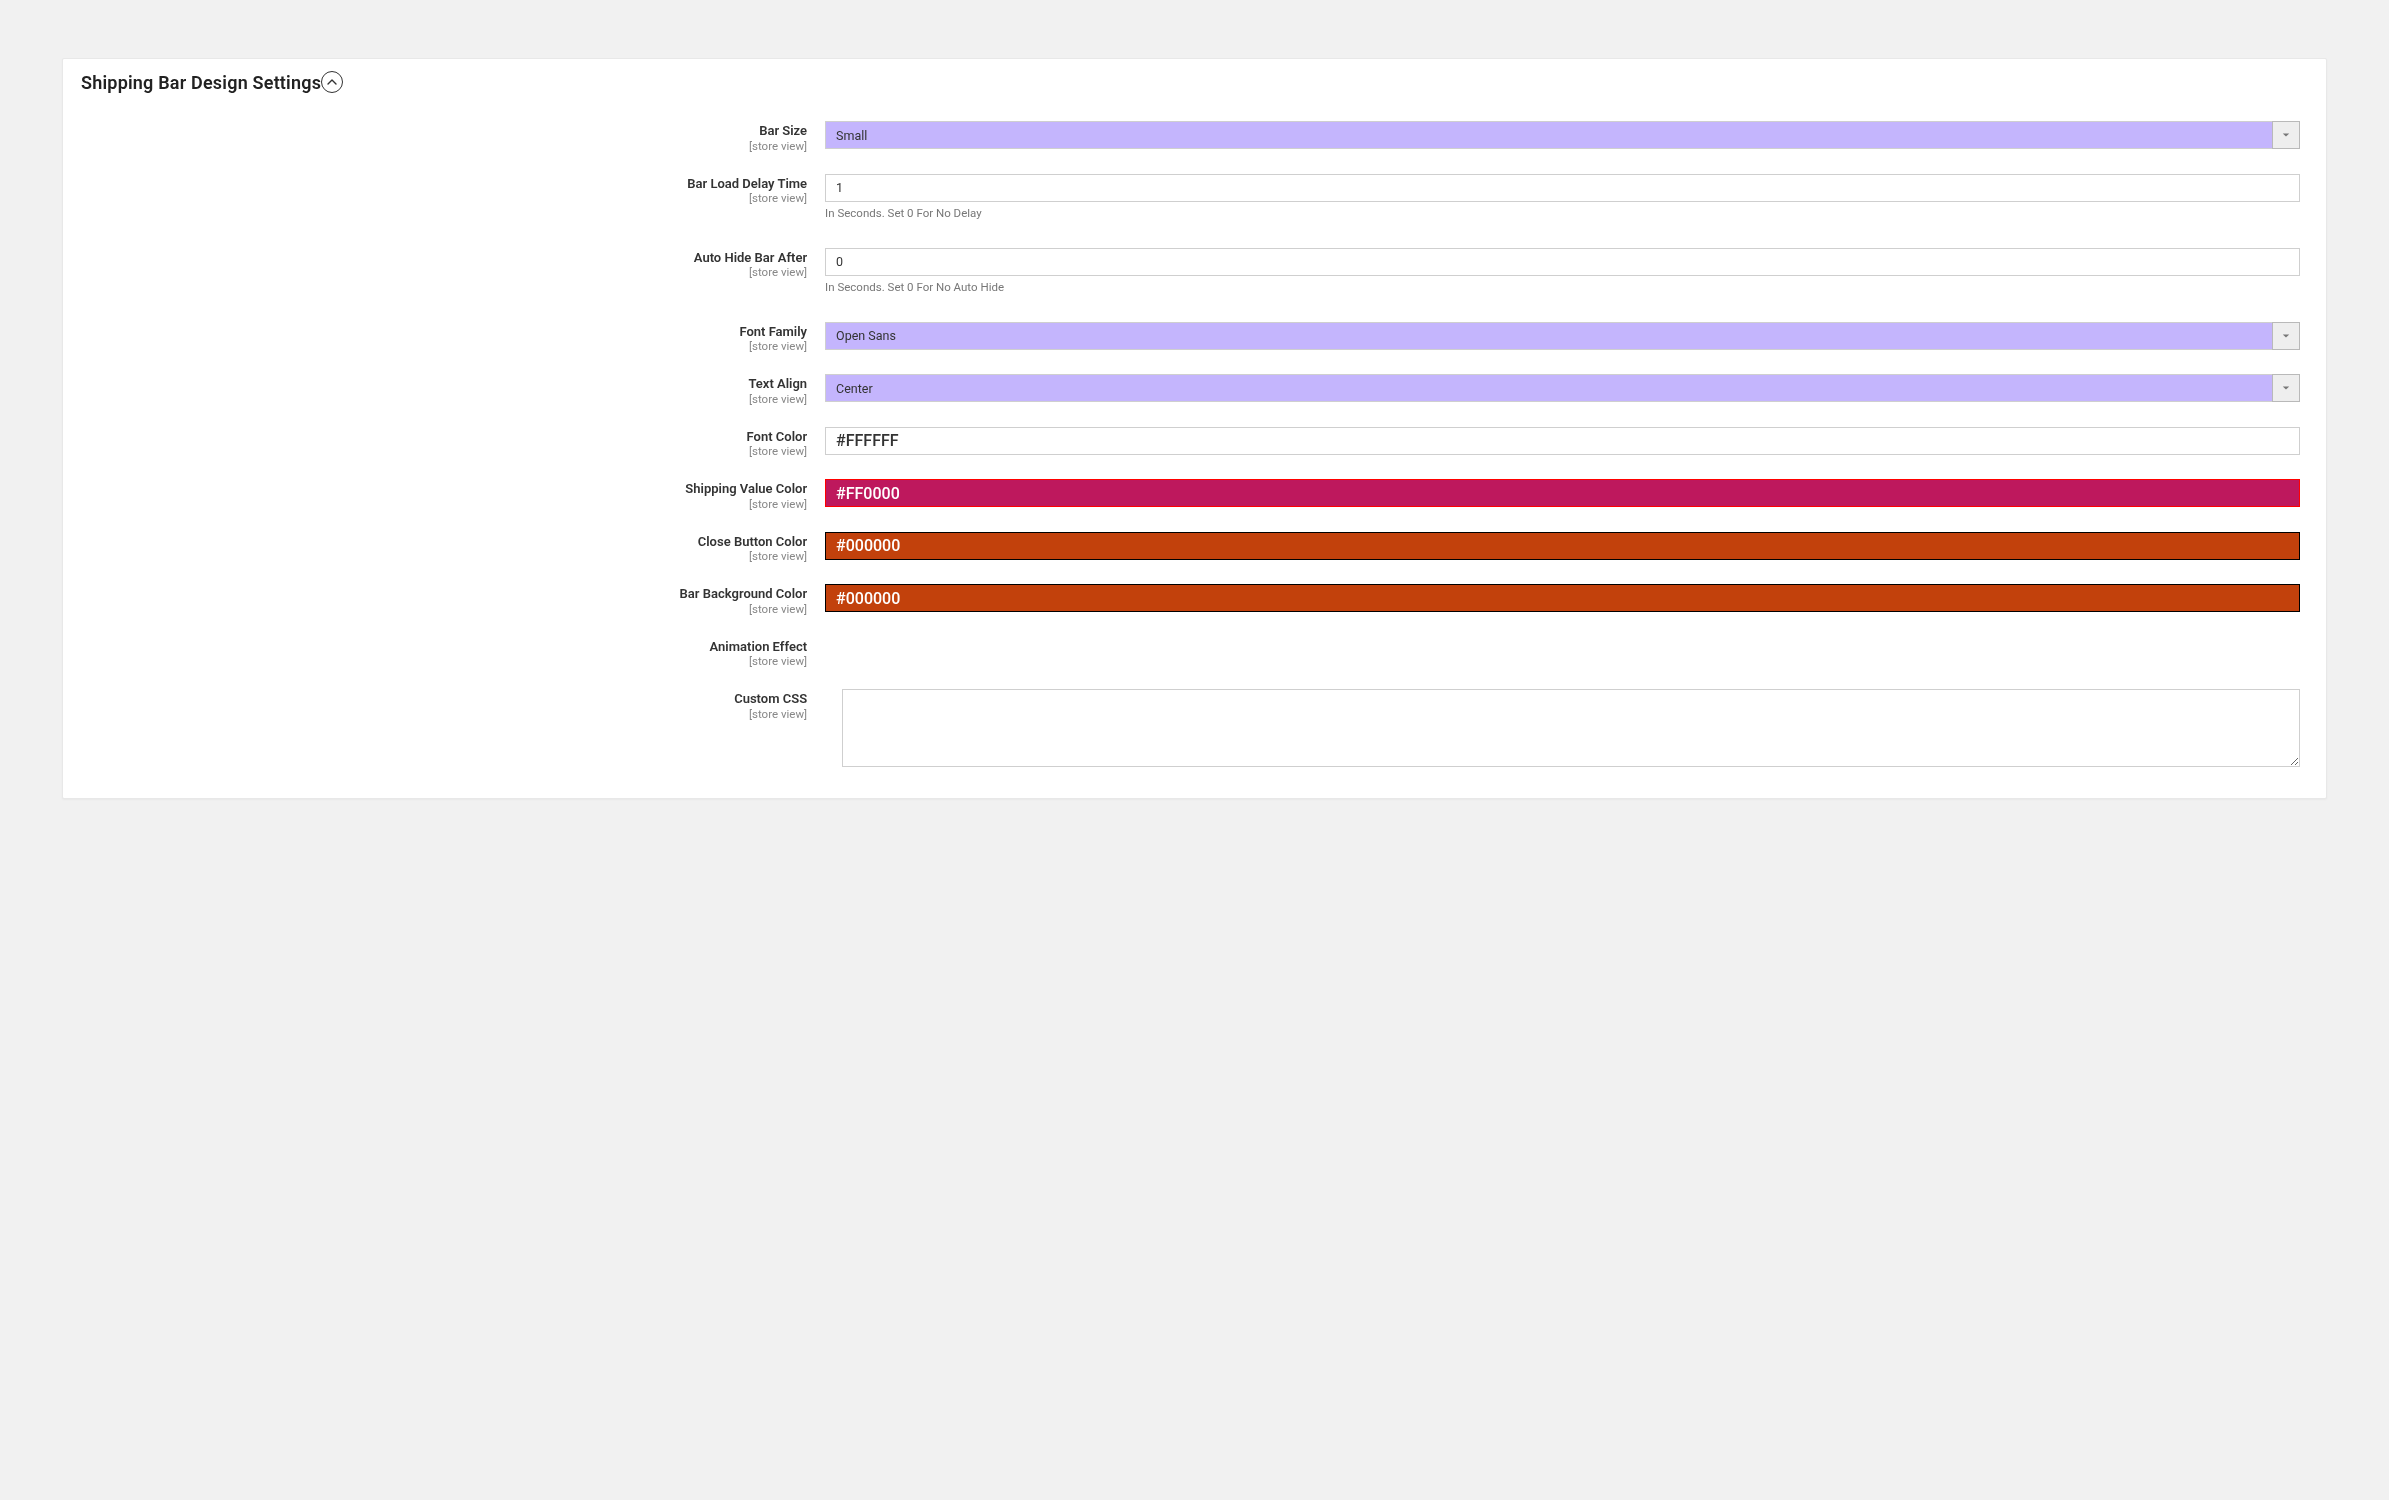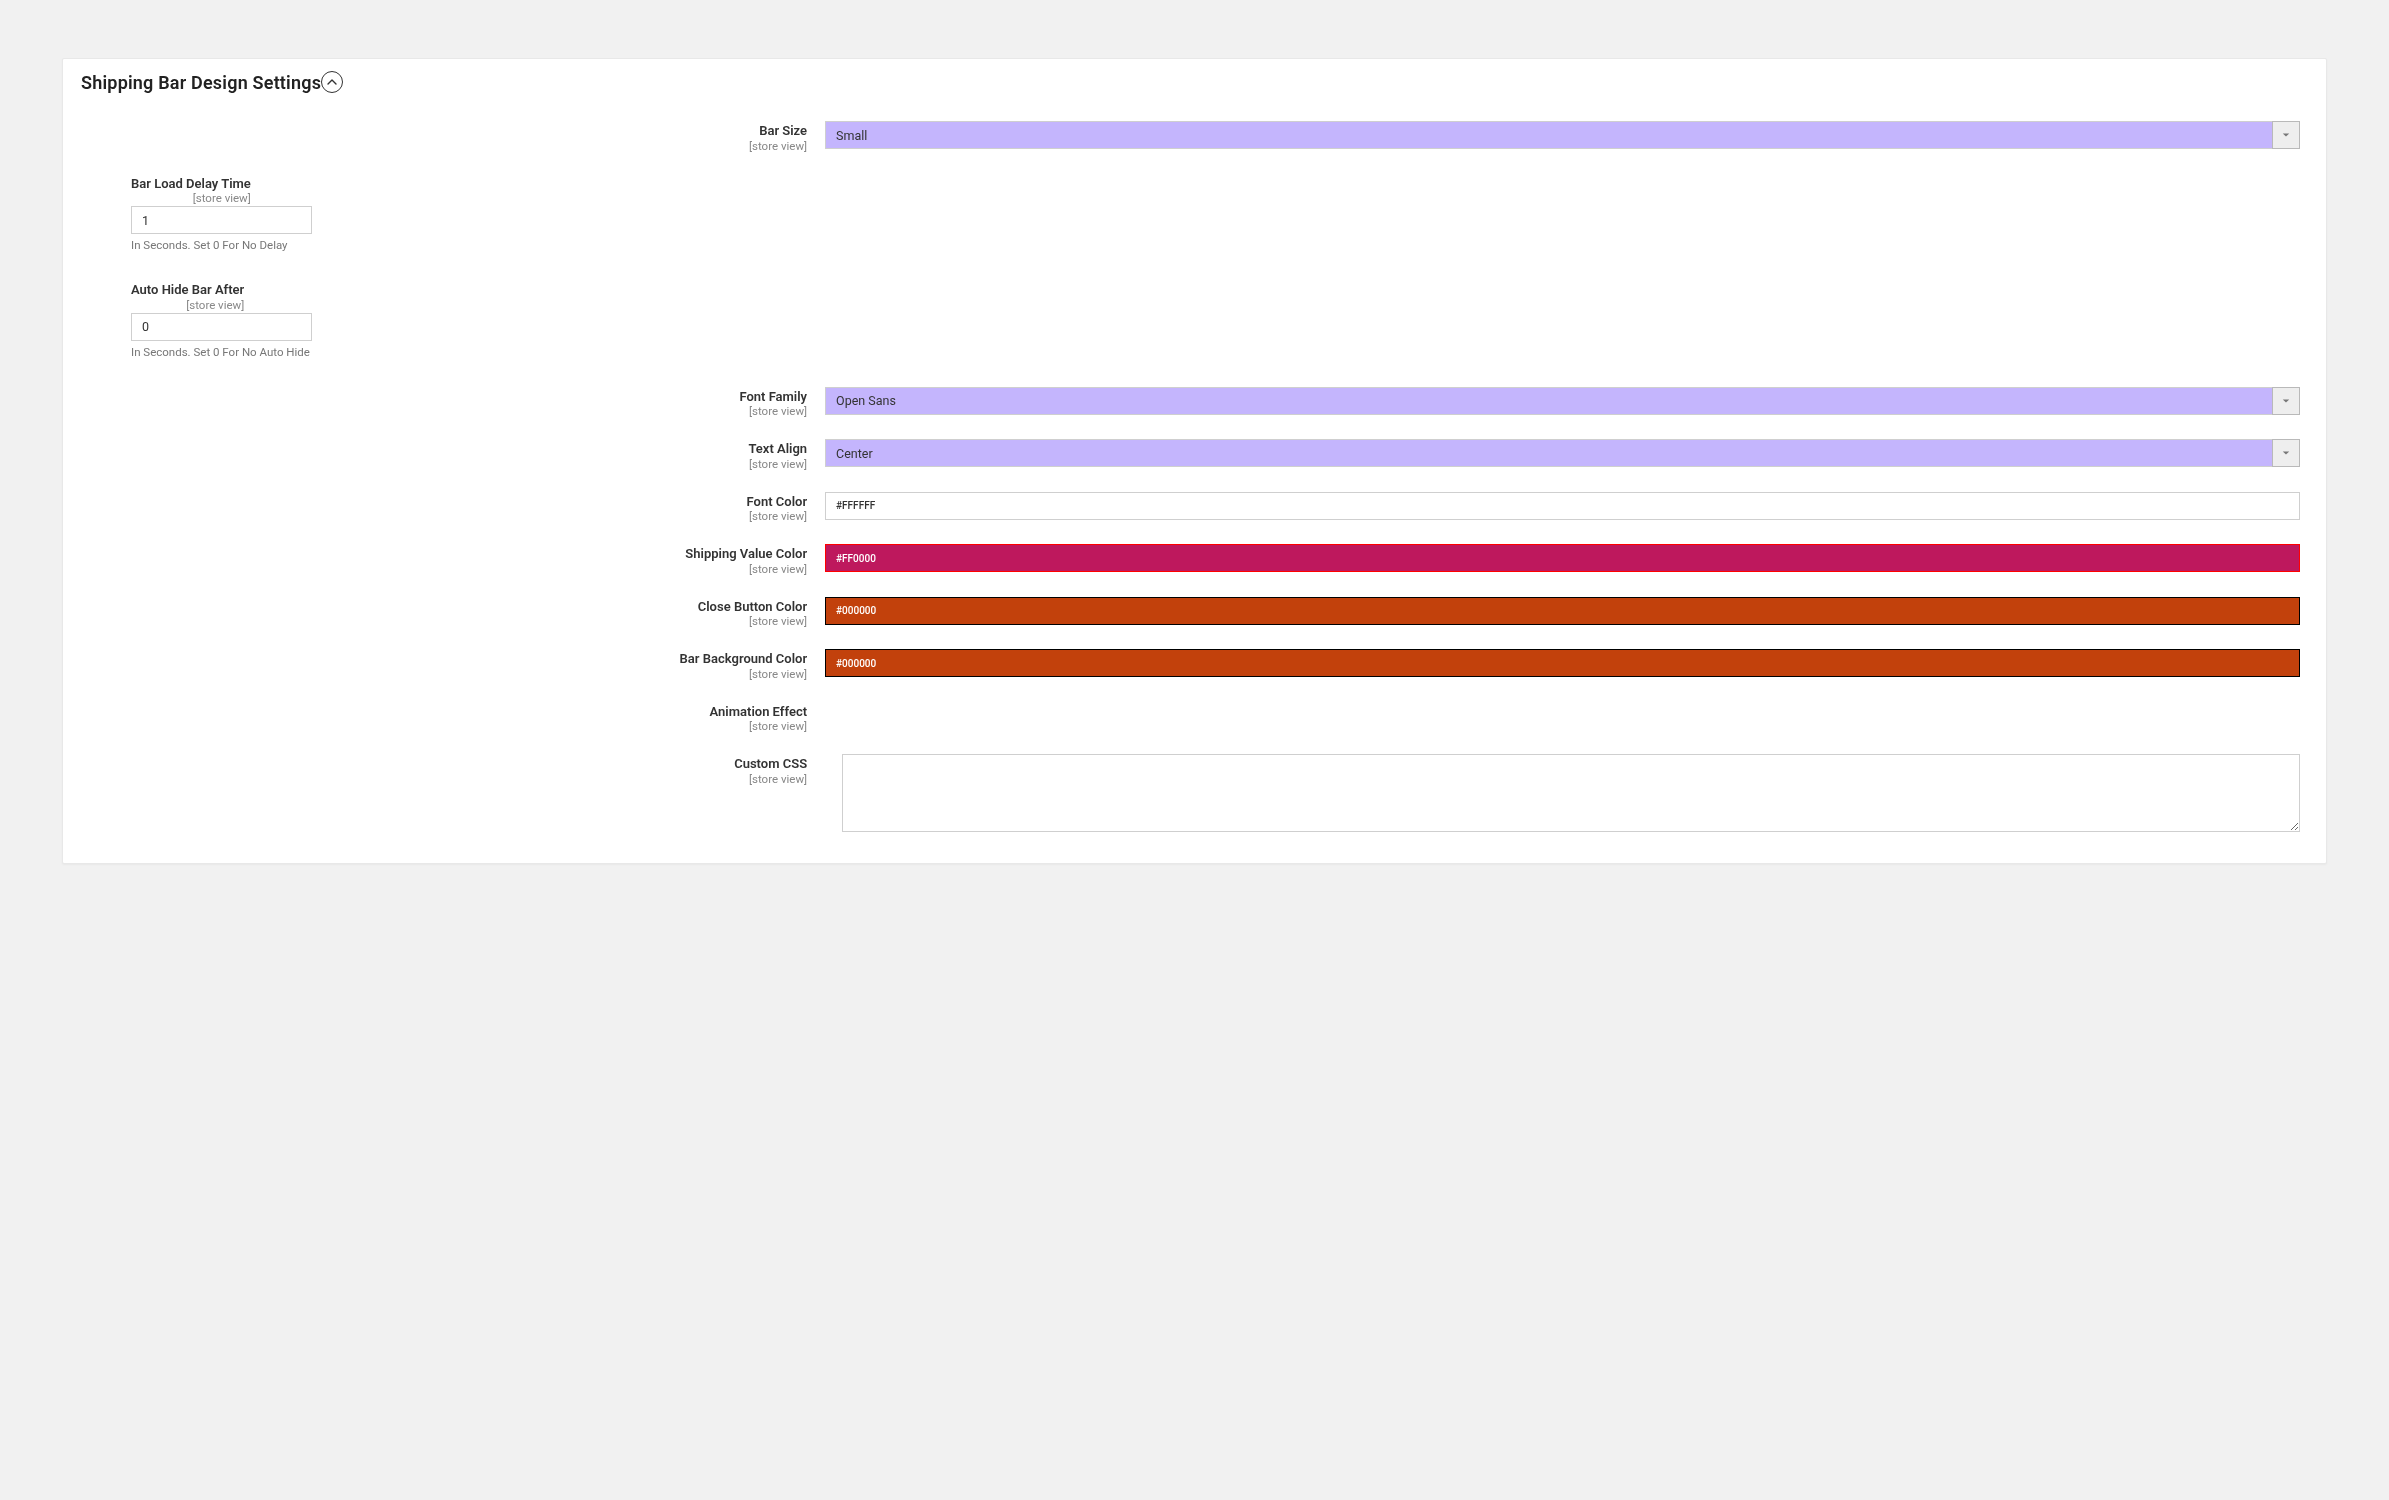--- a/index.html
+++ b/index.html
@@ -111,21 +111,21 @@
     font-size: 12.5px;
     color: #333;
     font-family: inherit;
   }
 
   .color-input {
     width: 100%;
     height: 28px;
     border: 1px solid #cfcfcf;
     padding: 0 10px;
-    font-size: 10px;
+    font-size: 16px;
     font-weight: 500;
     display: flex;
     align-items: center;
     cursor: pointer;
   }
   .color-white { background: #ffffff; color: #333; }
   .color-red   { background: #be185d; color: #fff; border-color: #ff0000; }
   .color-black { background: #c2410c; color: #fff; border-color: #000000; }
 
   .note {
@@ -140,21 +140,21 @@
     border: 1px solid #cfcfcf;
     background: #fff;
     padding: 8px 10px;
     font-size: 12.5px;
     color: #333;
     font-family: inherit;
     resize: both;
   }
 
   
-  .after-note { margin-bottom: 28px; flex-direction: column; }
+  .after-note { margin-bottom: 28px; }
 </style>
 </head>
 <body>
 
 <div class="panel">
 
   <div class="panel-header">
     <div class="panel-title">Shipping Bar Design Settings</div>
     <div class="collapse-btn">
       <span>

